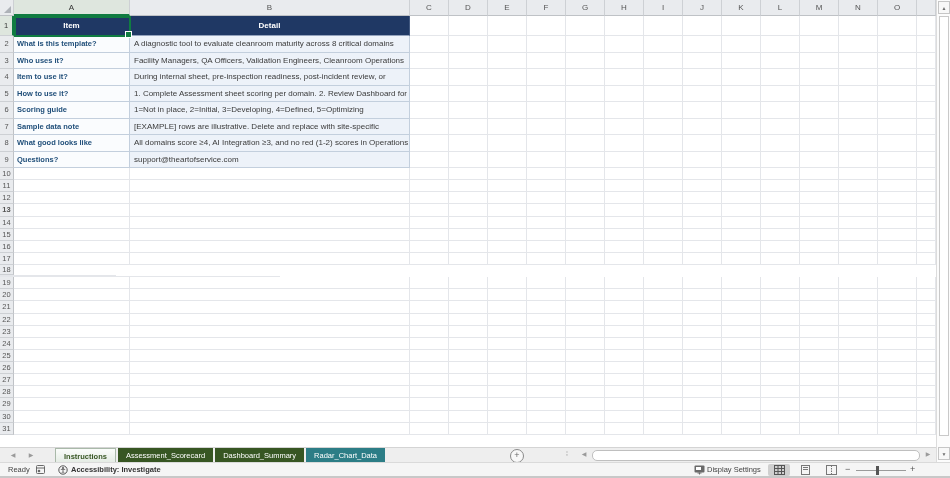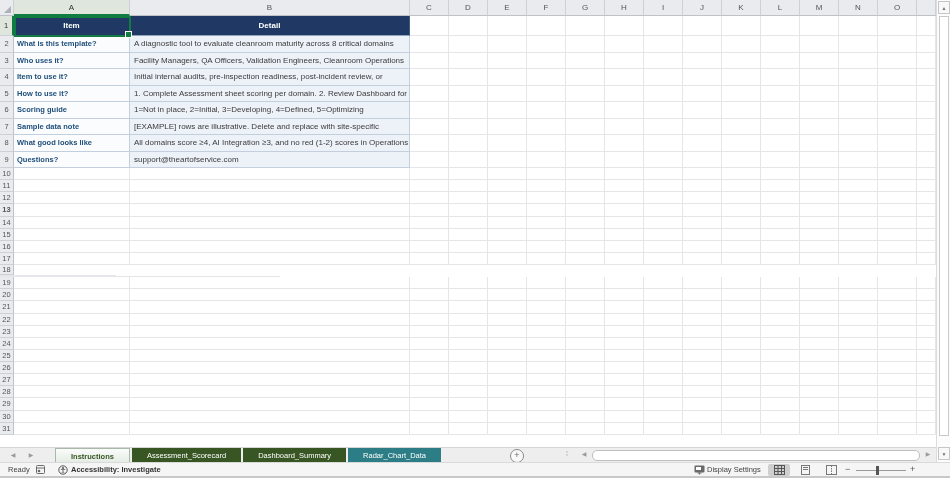--- a/index.html
+++ b/index.html
@@ -36,21 +36,21 @@
   #vscroll{position:absolute;left:936px;top:0;width:14px;height:462px;background:#FCFCFC;
            border-left:1px solid #DCDCDC;box-sizing:border-box;}
   .sbtn{position:absolute;left:1px;width:12px;height:13px;background:#F8F8F8;border:1px solid #C6C6C6;
         box-sizing:border-box;color:#707070;font-size:5px;display:flex;align-items:center;justify-content:center;}
   #vthumb{position:absolute;left:2px;top:16px;width:10px;height:420px;background:#FFFFFF;border:1px solid #C9C9C9;box-sizing:border-box;}
   
   #tabbar{position:absolute;left:0;top:447px;width:936px;height:15px;background:#EEEEEE;
           border-top:1px solid #D4D4D4;box-sizing:border-box;}
   .tabnav{position:absolute;top:3px;width:10px;height:9px;color:#9A9A9A;font-size:6px;line-height:9px;text-align:center;}
   #tabs{position:absolute;left:55px;top:0;height:15px;display:flex;gap:2px;}
-  .tab{height:15px;box-sizing:border-box;padding:0 15px;font-size:7.5px;line-height:15px;white-space:nowrap;}
+  .tab{height:15px;box-sizing:border-box;padding:0 8px;font-size:7.5px;line-height:15px;white-space:nowrap;}
   .tab.active{font-weight:bold;border:1px solid #A9B9A9;border-bottom:none;
               background:linear-gradient(180deg,#FAFCFA,#E3EBE3)!important;}
   #addsheet{position:absolute;left:510px;top:1px;width:12px;height:12px;border:1px solid #8A8A8A;
             border-radius:50%;color:#6A6A6A;font-size:9px;line-height:11px;text-align:center;background:#F8F8F8;}
   #tabdots{position:absolute;left:566px;top:2px;color:#9A9A9A;font-size:7px;letter-spacing:0;}
   #hleft{position:absolute;left:578px;top:2px;width:12px;height:11px;}
   #htrack{position:absolute;left:592px;top:2px;width:328px;height:11px;background:#FFFFFF;
           border:1px solid #BFBFBF;border-radius:5px;box-sizing:border-box;}
   #hright{position:absolute;left:922px;top:2px;width:12px;height:11px;}
   
@@ -141,21 +141,21 @@
       <div class="c" style="width: 39px;"></div>
       <div class="c" style="width: 39px;"></div>
       <div class="c" style="width: 39px;"></div>
       <div class="c" style="width: 39px;"></div>
       <div class="c" style="width: 39px;"></div>
       <div class="c" style="width: 19px;"></div>
     </div>
     <div class="grid-row" style="height: 16.5px;">
       <div class="gut">4</div>
       <div class="c ca" style="width: 116px;">Item to use it?</div>
-      <div class="c cb" style="width: 280px;">Initial internal audits, pre-inspection readiness, post-incident review, or</div>
+      <div class="c cb" style="width: 280px;">During internal sheet, pre-inspection readiness, post-incident review, or</div>
       <div class="c" style="width: 39px;"></div>
       <div class="c" style="width: 39px;"></div>
       <div class="c" style="width: 39px;"></div>
       <div class="c" style="width: 39px;"></div>
       <div class="c" style="width: 39px;"></div>
       <div class="c" style="width: 39px;"></div>
       <div class="c" style="width: 39px;"></div>
       <div class="c" style="width: 39px;"></div>
       <div class="c" style="width: 39px;"></div>
       <div class="c" style="width: 39px;"></div>

